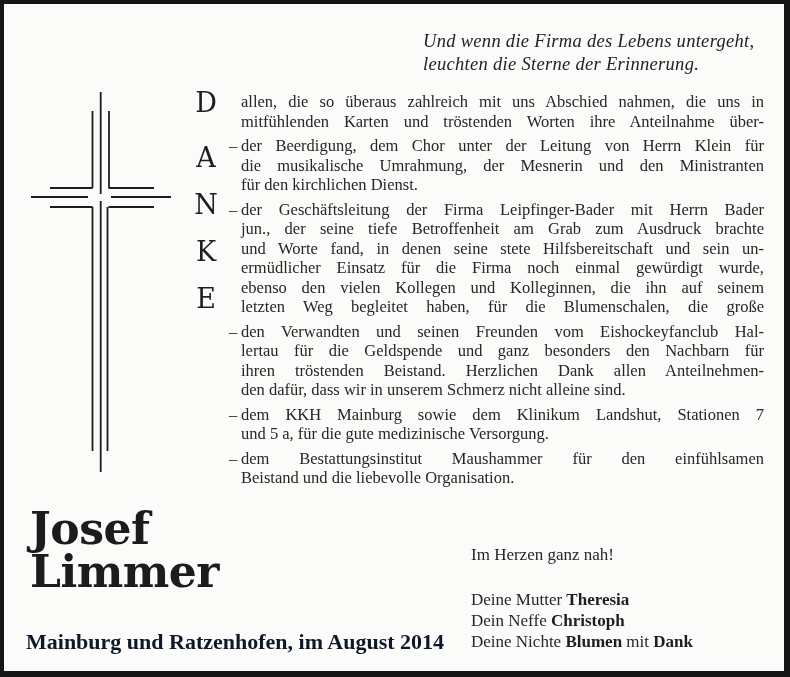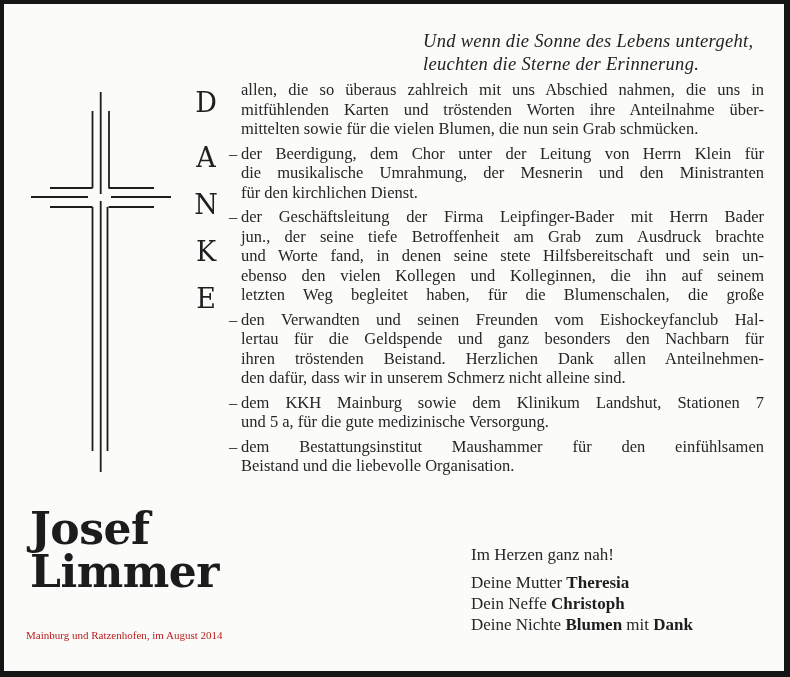--- a/index.html
+++ b/index.html
@@ -24,50 +24,50 @@
   .cross{position:absolute;left:20px;top:78px;}
   .cross line{stroke:#1d1d1d;stroke-width:1.8;}
   
   .danke{position:absolute;left:185px;top:85px;width:34px;}
   .danke span{
     position:absolute;left:0;width:34px;text-align:center;
     font-family:"DejaVu Serif", serif;
     font-size:27px;line-height:27px;color:#1f1f1f;
   }
   
-  .bodycol{position:absolute;left:237px;top:76px;width:523px;
+  .bodycol{position:absolute;left:237px;top:88px;width:523px;
     font-size:16.5px;color:#262626;}
   .block{margin:0 0 5px 0;}
   .ln{line-height:19.5px;}
   .ln.j{text-align:justify;text-align-last:justify;}
   .item{position:relative;}
   .dash{position:absolute;left:-12px;top:0;line-height:19.5px;}
   
   .deceased{
     position:absolute;left:26px;top:503px;width:180px;
     text-align:left;
     font-family:"DejaVu Serif", serif;
     font-weight:bold;font-size:44px;line-height:43px;
     color:#1c1c1c;letter-spacing:-0.5px;
   }
   
-  .placedate{position:absolute;left:22px;top:625px;font-size:11px;color:#b91c1c;}
+  .placedate{position:absolute;left:22px;top:625px;font-size:22px;color:#0f172a;font-weight:bold;}
   
   .closing{position:absolute;left:467px;top:541px;width:300px;font-size:17px;color:#262626;}
-  .closing .head{margin-bottom:8px;line-height:20px;}
+  .closing .head{margin-bottom:25px;line-height:20px;}
   .fam{line-height:20.8px;}
   .fam b{font-weight:bold;color:#1e1e1e;}
 </style>
 </head>
 <body>
 
 <div class="page">
 
   <div class="quote">
-    <div>Und wenn die Sonne des Lebens untergeht,</div>
+    <div>Und wenn die Firma des Lebens untergeht,</div>
     <div>leuchten die Sterne der Erinnerung.</div>
   </div>
 
   <svg class="cross" width="160" height="400" viewBox="0 0 160 400" aria-hidden="true">
 
     <line x1="76.7" y1="10" x2="76.7" y2="112"></line>
     <line x1="68.5" y1="29" x2="68.5" y2="106"></line>
     <line x1="85" y1="29" x2="85" y2="106"></line>
 
     <line x1="76.7" y1="119" x2="76.7" y2="390"></line>
@@ -89,34 +89,34 @@
       <span style="top: 55px;">A</span>
       <span style="top: 102px;">N</span>
       <span style="top: 149px;">K</span>
       <span style="top: 196px;">E</span>
     </div>
 
   <div class="bodycol">
     <div class="block" id="intro">
         <div class="ln j">allen, die so überaus zahlreich mit uns Abschied nahmen, die uns in</div>
         <div class="ln j">mitfühlenden Karten und tröstenden Worten ihre Anteilnahme über-</div>
-        <div class="ln">mittelten sowie für die vielen Blumen, die nun sein Grab schmücken.</div>
       </div>
     <div id="thanks-list">
         <div class="item block">
           <span class="dash">–</span>
           <div class="ln j">der Beerdigung, dem Chor unter der Leitung von Herrn Klein für</div>
           <div class="ln j">die musikalische Umrahmung, der Mesnerin und den Ministranten</div>
           <div class="ln">für den kirchlichen Dienst.</div>
         </div>
         <div class="item block">
           <span class="dash">–</span>
           <div class="ln j">der Geschäftsleitung der Firma Leipfinger-Bader mit Herrn Bader</div>
           <div class="ln j">jun., der seine tiefe Betroffenheit am Grab zum Ausdruck brachte</div>
           <div class="ln j">und Worte fand, in denen seine stete Hilfsbereitschaft und sein un-</div>
+          <div class="ln j">ermüdlicher Einsatz für die Firma noch einmal gewürdigt wurde,</div>
           <div class="ln j">ebenso den vielen Kollegen und Kolleginnen, die ihn auf seinem</div>
           <div class="ln j">letzten Weg begleitet haben, für die Blumenschalen, die große</div>
         </div>
         <div class="item block">
           <span class="dash">–</span>
           <div class="ln j">den Verwandten und seinen Freunden vom Eishockeyfanclub Hal-</div>
           <div class="ln j">lertau für die Geldspende und ganz besonders den Nachbarn für</div>
           <div class="ln j">ihren tröstenden Beistand. Herzlichen Dank allen Anteilnehmen-</div>
           <div class="ln">den dafür, dass wir in unserem Schmerz nicht alleine sind.</div>
         </div>

